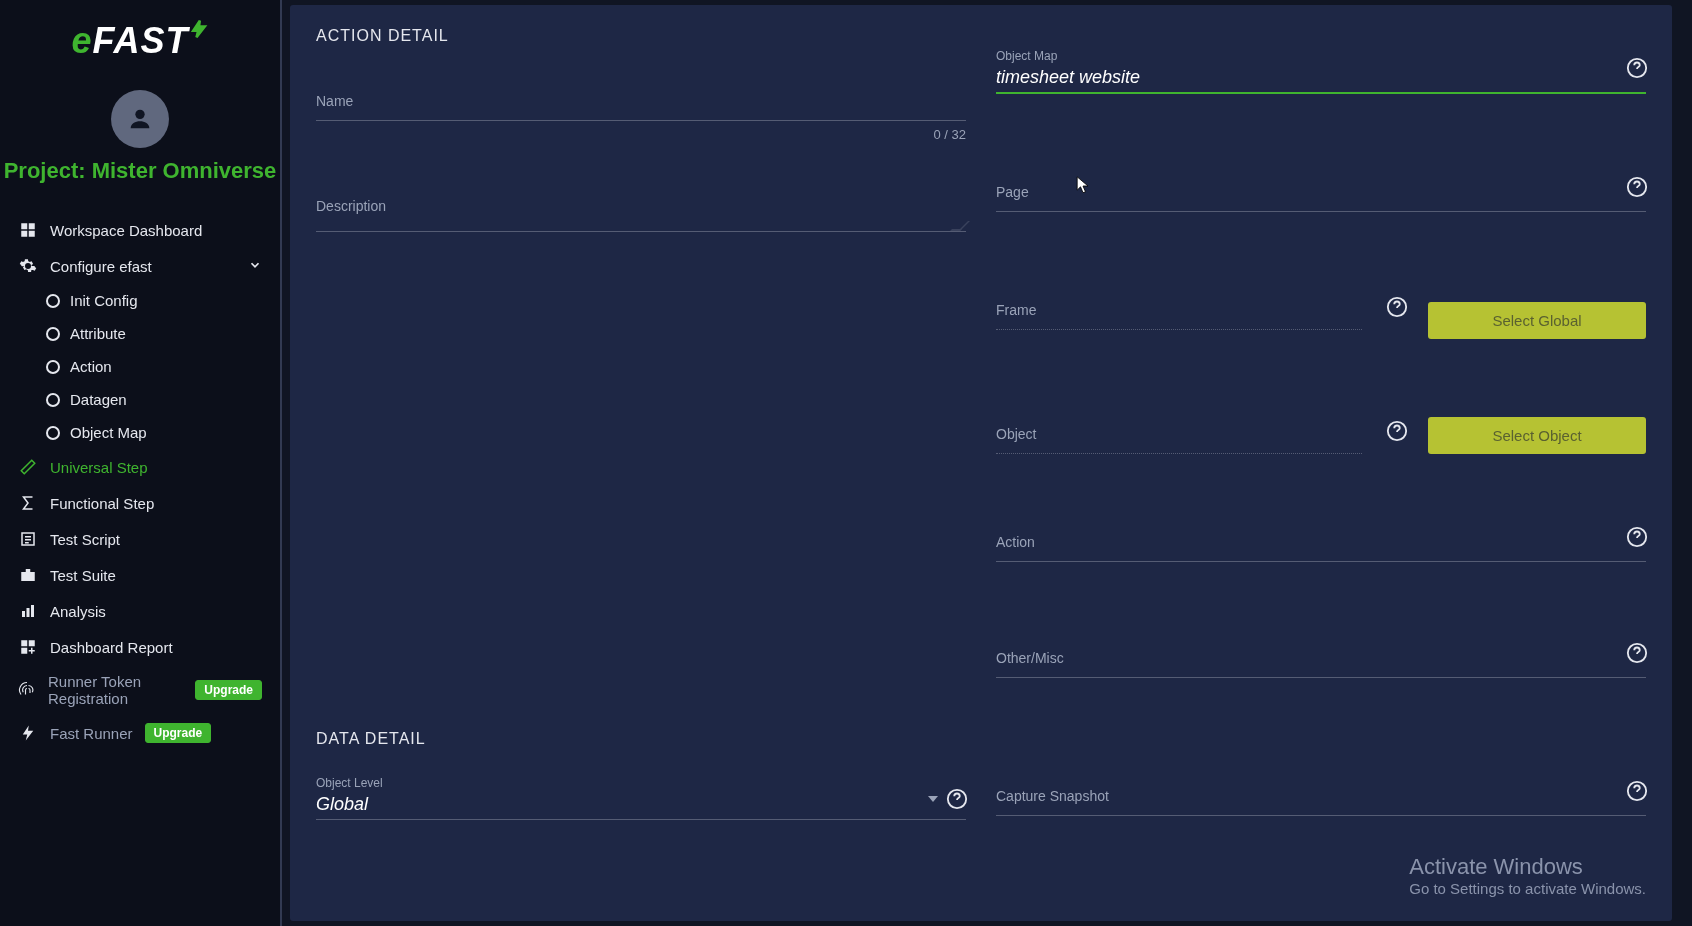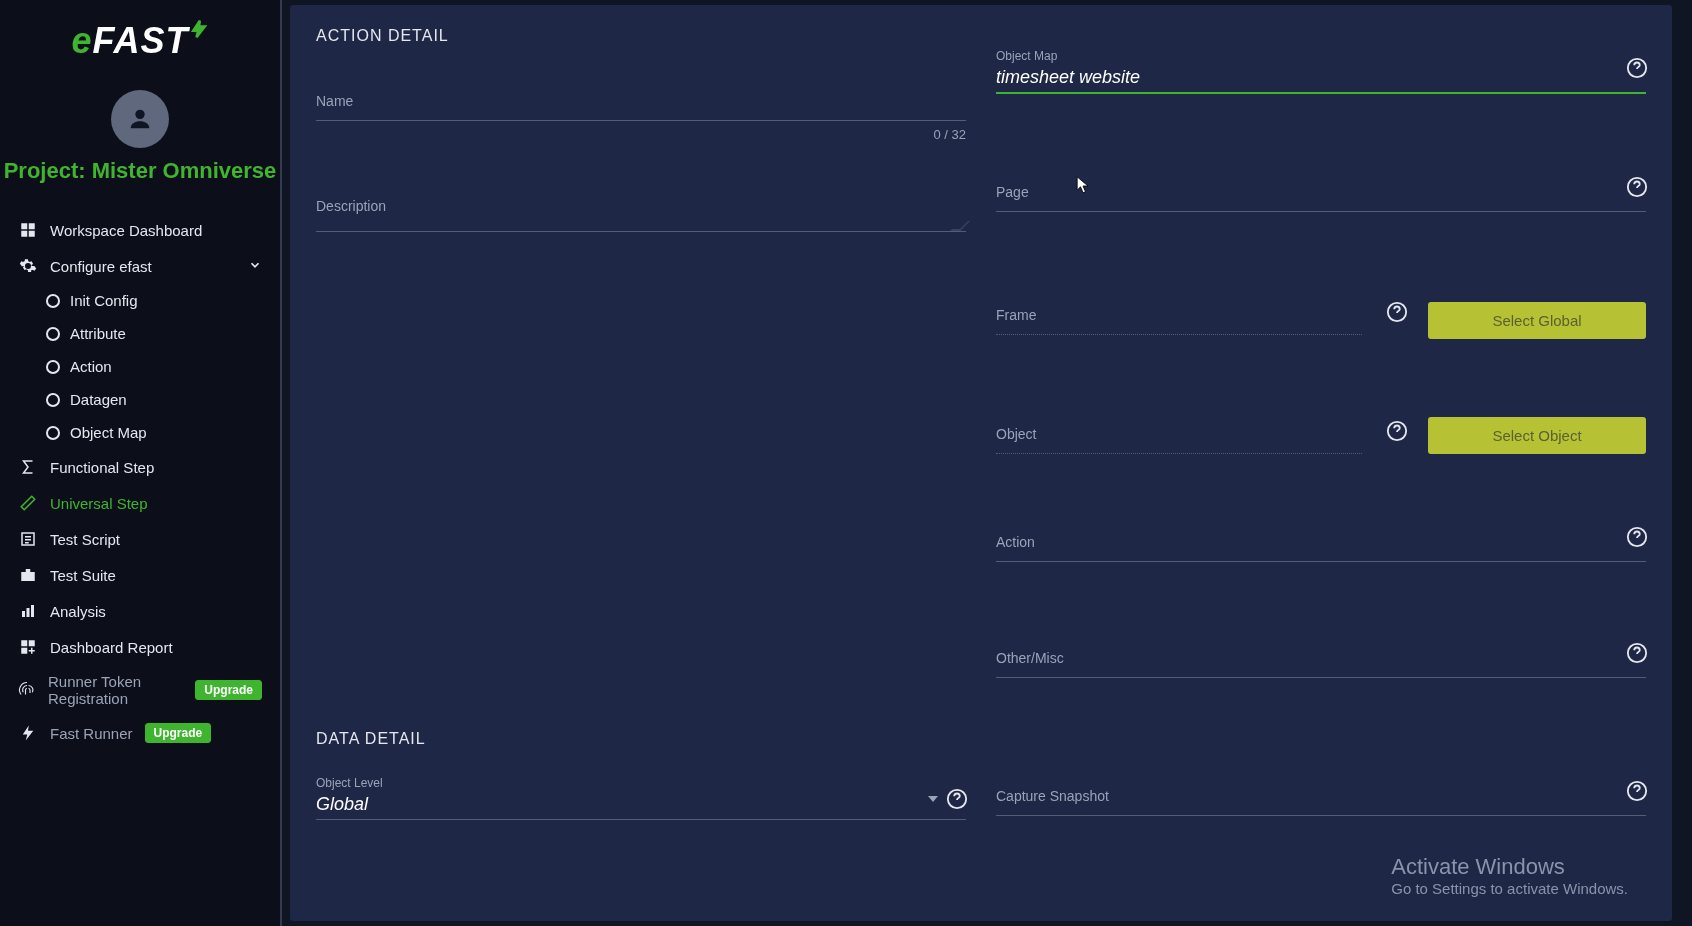--- a/index.html
+++ b/index.html
@@ -42,21 +42,21 @@
 .input-line.dotted { border-bottom-style:dotted; }
 .counter { text-align:right; font-size:13px; color:#9aa3b8; margin-top:6px; }
 
 .help { position:absolute; right:-2px; top:-8px; width:22px; height:22px; color:#e5e7ee; cursor:pointer; }
 .help svg { width:22px; height:22px; }
 
 .btn { background:#b6c233; color:#5a6130; border:none; border-radius:3px; font-size:15px; padding:10px 0; width:218px; cursor:pointer; font-weight:500; }
 
 .dropdown-arrow { position:absolute; right:28px; top:4px; border-left:5px solid transparent; border-right:5px solid transparent; border-top:6px solid #9aa3b8; }
 
-.win-activate { position:absolute; right:44px; bottom:24px; text-align:left; color:#8a93ab; }
+.win-activate { position:absolute; right:26px; bottom:24px; text-align:left; color:#8a93ab; }
 .win-activate .t1 { font-size:22px; color:#8a93ab; }
 .win-activate .t2 { font-size:15px; color:#8a93ab; }
 
 .resize-handle { position:absolute; right:0; bottom:0; width:12px; height:12px; }
 .resize-handle::after { content:""; position:absolute; right:1px; bottom:1px; width:8px; height:8px; border-right:2px solid #555c74; border-bottom:2px solid #555c74; transform:skew(-45deg,0); opacity:.5; }
 
 .cursor-arrow { position:absolute; left:1076px; top:176px; width:14px; height:20px; pointer-events:none; }
 </style>
 </head>
 <body>
@@ -117,36 +117,36 @@
       <div class="nav-item">
           <span class="radio"></span>
           <span>Datagen</span>
         </div>
       <div class="nav-item">
           <span class="radio"></span>
           <span>Object Map</span>
         </div>
     </div>
 
+    <div class="nav-item active">
+      <span class="ico">
+          <svg width="18" height="18" viewBox="0 0 24 24" fill="none" stroke="currentColor" stroke-width="2">
+            <path d="M3 17l4 4L21 7l-4-4L3 17z"></path>
+          </svg>
+        </span>
+      <span>Universal Step</span>
+    </div>
+
     <div class="nav-item">
       <span class="ico">
           <svg width="18" height="18" viewBox="0 0 24 24" fill="none" stroke="currentColor" stroke-width="2">
             <path d="M18 4H6l6 8-6 8h12"></path>
           </svg>
         </span>
       <span>Functional Step</span>
-    </div>
-
-    <div class="nav-item active">
-      <span class="ico">
-          <svg width="18" height="18" viewBox="0 0 24 24" fill="none" stroke="currentColor" stroke-width="2">
-            <path d="M3 17l4 4L21 7l-4-4L3 17z"></path>
-          </svg>
-        </span>
-      <span>Universal Step</span>
     </div>
 
     <div class="nav-item">
       <span class="ico">
           <svg width="18" height="18" viewBox="0 0 24 24" fill="none" stroke="currentColor" stroke-width="2">
             <rect x="4" y="4" width="16" height="16"></rect>
             <path d="M8 9h8M8 13h8M8 17h5"></path>
           </svg>
         </span>
       <span>Test Script</span>
@@ -245,21 +245,21 @@
 
       <div class="field" style="margin-top:90px;">
         <span class="field-label">Page</span>
         <input class="input-line" type="text" style="">
         <span class="help"><svg viewBox="0 0 24 24" fill="none" stroke="currentColor" stroke-width="2">
               <circle cx="12" cy="12" r="10"></circle>
               <path d="M9 9a3 3 0 116 0c0 2-3 2-3 4M12 17h.01"></path>
             </svg></span>
       </div>
 
-      <div class="field" style="margin-top:90px; display:flex; align-items:center; gap:16px;">
+      <div class="field" style="margin-top:90px; display:flex; align-items:flex-start; gap:16px;">
         <div style="flex:1; position:relative;">
           <span class="field-label">Frame</span>
           <input class="input-line dotted" type="text" style="width: calc(100% - 50px);">
           <span class="help" style="right:4px; top:-6px;"><svg viewBox="0 0 24 24" fill="none" stroke="currentColor" stroke-width="2">
                 <circle cx="12" cy="12" r="10"></circle>
                 <path d="M9 9a3 3 0 116 0c0 2-3 2-3 4M12 17h.01"></path>
               </svg></span>
         </div>
         <button class="btn">Select Global</button>
       </div>

